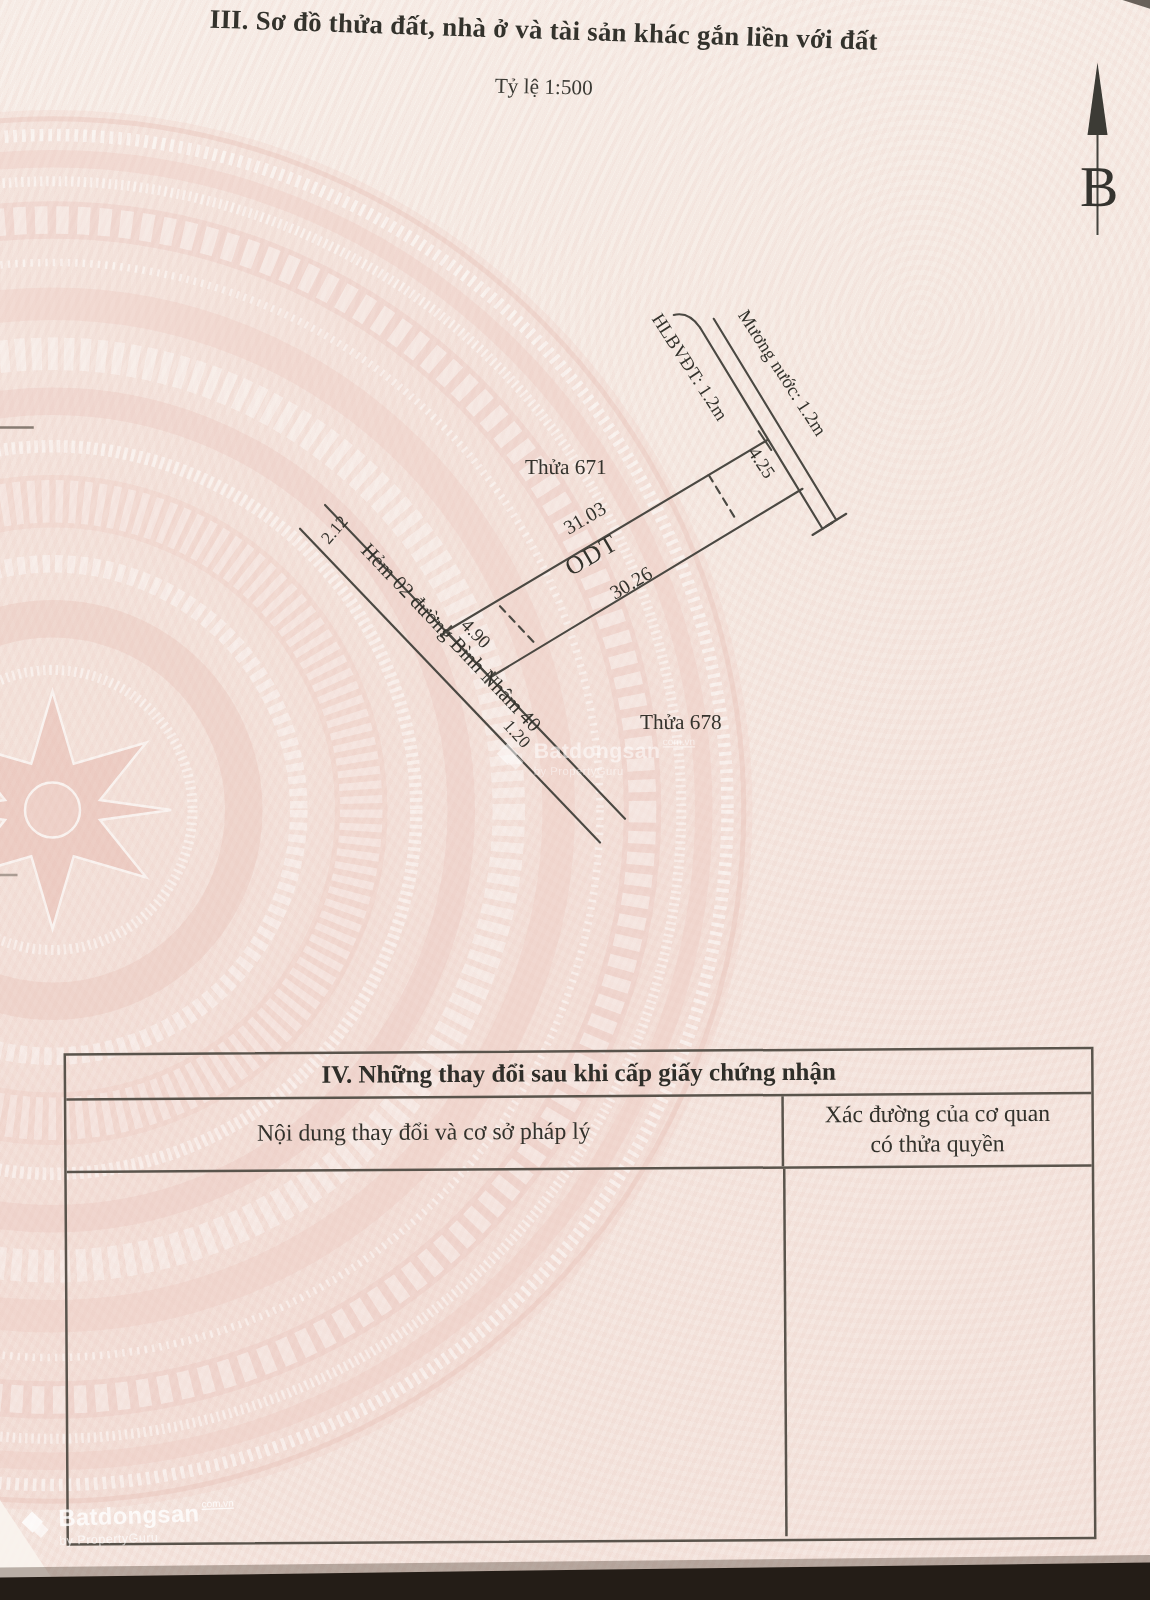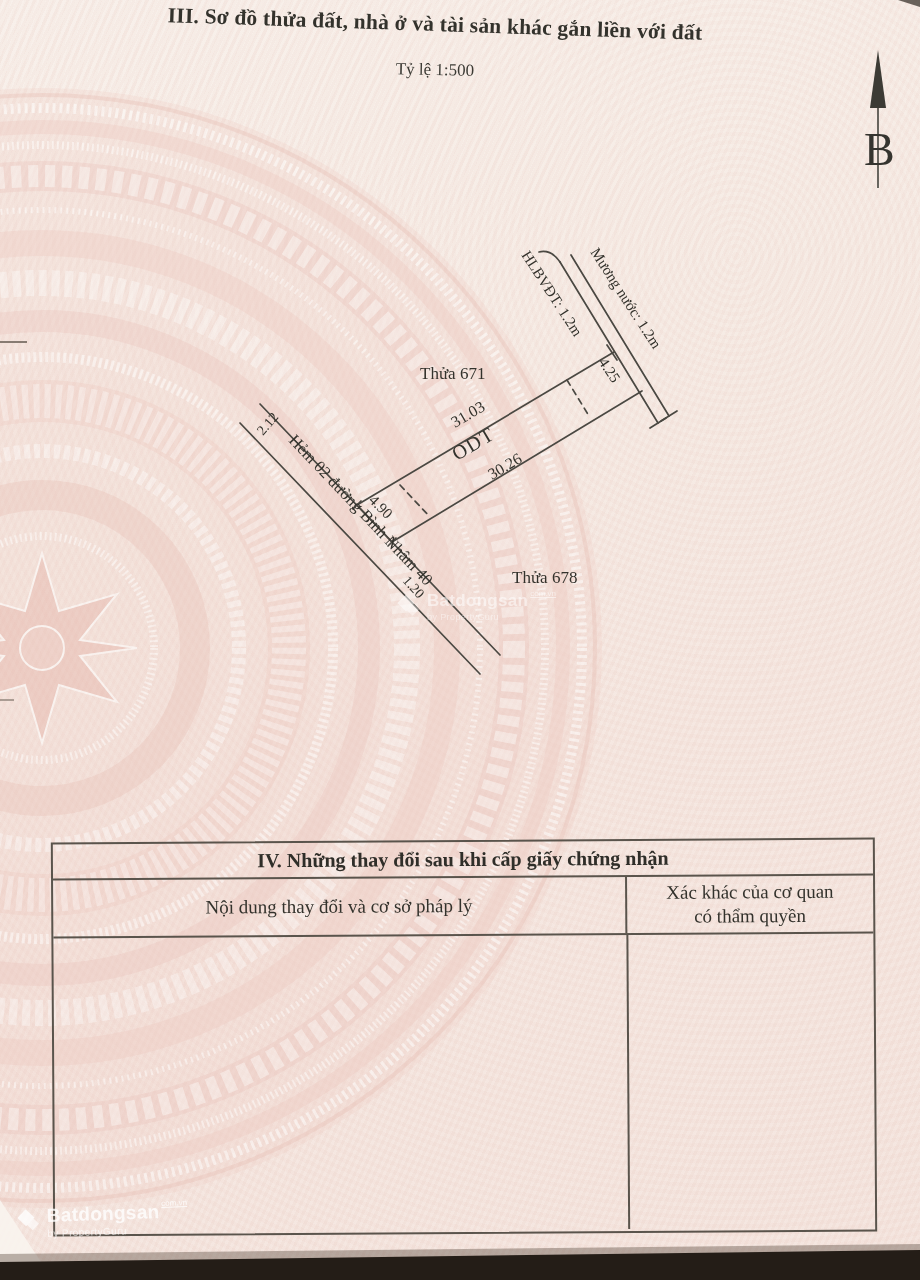--- a/index.html
+++ b/index.html
@@ -135,22 +135,22 @@
       </div>
       <span class="wm-by">by PropertyGuru</span>
     </div>
   </div>
 
   <div class="abs tbl">
     <div class="tbl-title">IV. Những thay đổi sau khi cấp giấy chứng nhận</div>
     <div class="tbl-head">
       <div class="tbl-col1">Nội dung thay đổi và cơ sở pháp lý</div>
       <div class="tbl-col2">
-        <span>Xác khác của cơ quan</span>
-        <span>có thẩm quyền</span>
+        <span>Xác đường của cơ quan</span>
+        <span>có thửa quyền</span>
       </div>
     </div>
     <div class="tbl-divider"></div>
   </div>
 
   <div class="abs wm wm-bl">
     <div class="wm-diamond"></div>
     <div class="wm-text">
       <div class="wm-brandrow">
         <span class="wm-brand">Batdongsan</span>

